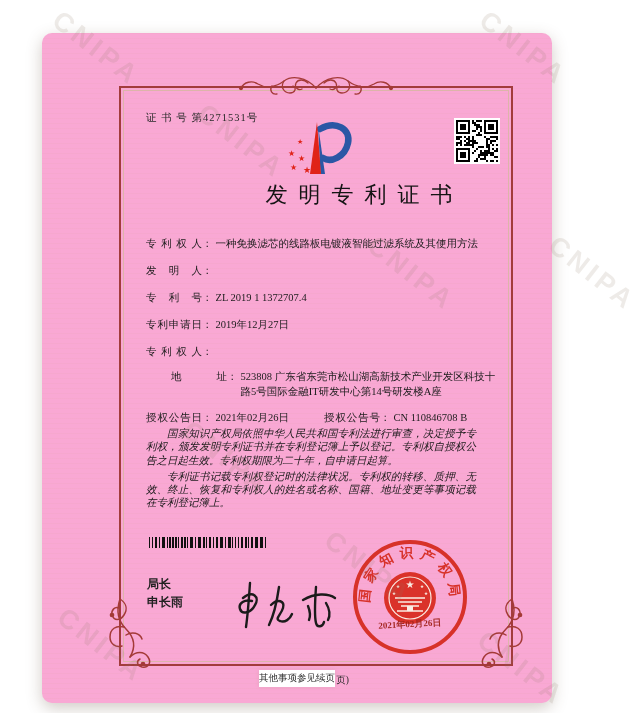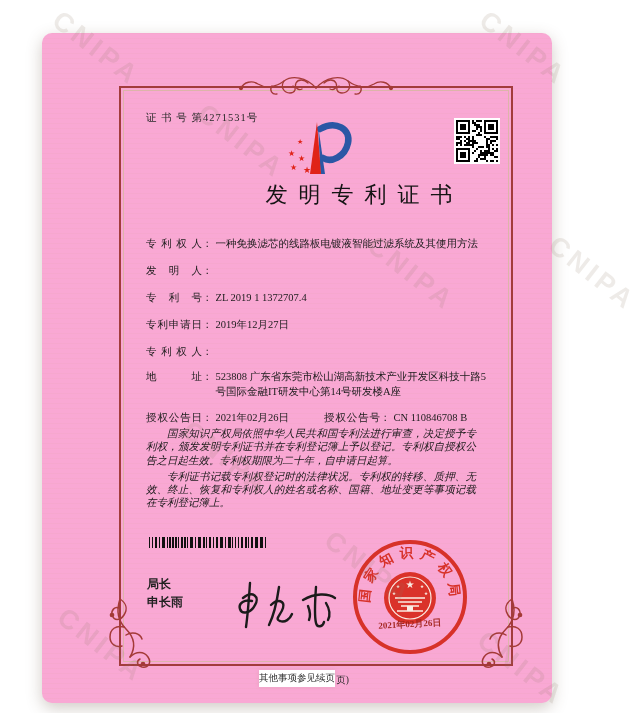--- a/index.html
+++ b/index.html
@@ -16,21 +16,21 @@
   .cert-no{left:104px;top:78px;font-size:10.5px;color:#2a2a2a;letter-spacing:1px;}
   .logo{left:242px;top:84px;width:78px;height:72px;}
   .qr{left:412px;top:85px;width:46px;height:46px;background:#fff;padding:0;}
   .title{left:77px;top:147px;width:394px;text-align:center;font-size:22px;color:#141414;
          letter-spacing:11px;text-indent:11px;font-weight:500;margin-left:43px;}
   .fields{left:104px;top:202px;width:350px;font-size:10.5px;color:#1c1c1c;}
   .frow{display:flex;line-height:17px;margin-bottom:10px;position:relative;}
   .flabel{display:inline-block;width:56px;text-align:justify;text-align-last:justify;flex:0 0 56px;}
   .colon{flex:0 0 auto;margin-right:3px;}
   .fvalue{flex:1;}
-  .frow.addr{line-height:14.5px;}
+  .frow.addr{line-height:14.5px;margin-left:25px;}
   .frow.addr .fvalue{max-width:294px;}
   .grant2{position:absolute;left:178px;top:0;display:flex;}
   .paras{left:104px;top:394px;width:342px;font-size:10.5px;line-height:13.3px;color:#1a1a1a;
          font-style:italic;text-align:justify;}
   .paras p{margin:0 12px 3px 0;text-indent:2em;}
   .barcode{left:107px;top:504px;width:122px;height:11px;}
   .director{left:105px;top:543px;font-family:"Liberation Sans","DejaVu Sans",sans-serif;
             font-size:12px;font-weight:bold;color:#222;line-height:17.5px;}
   .signature{left:183px;top:520px;width:125px;height:88px;}
   .seal{left:303px;top:499px;width:130px;height:130px;z-index:4;}

